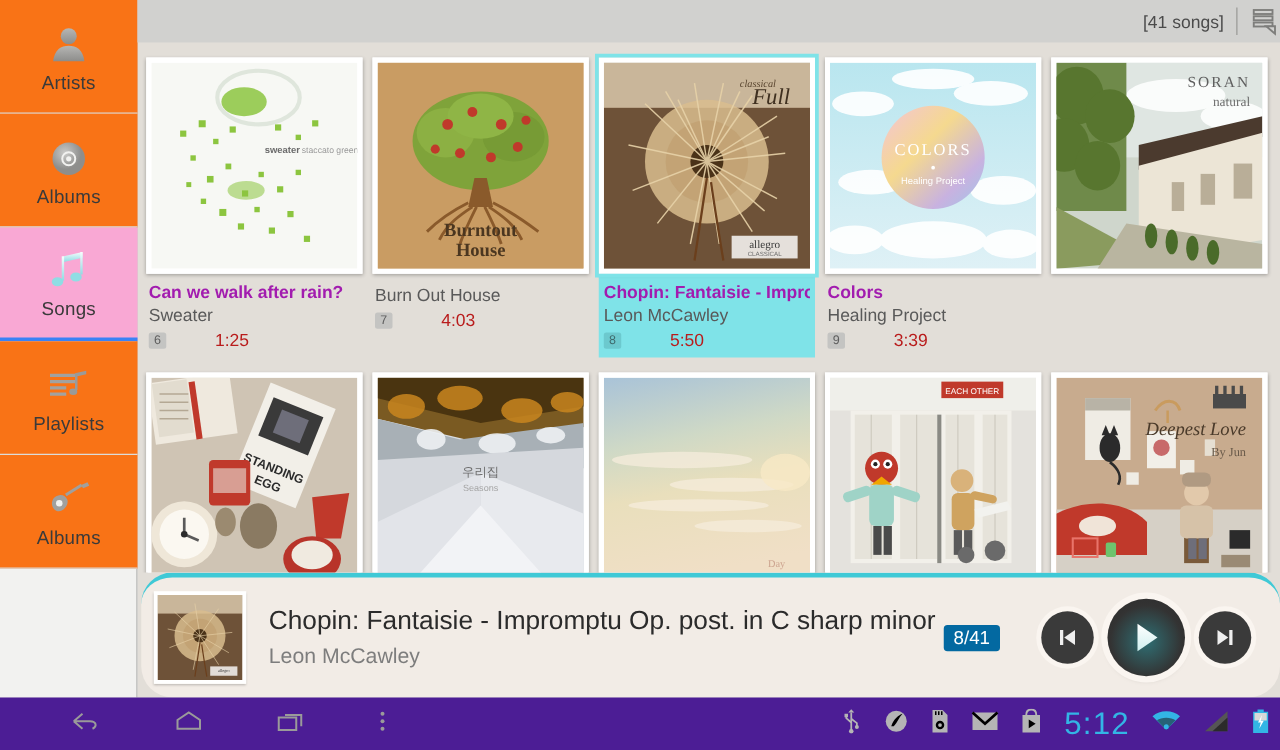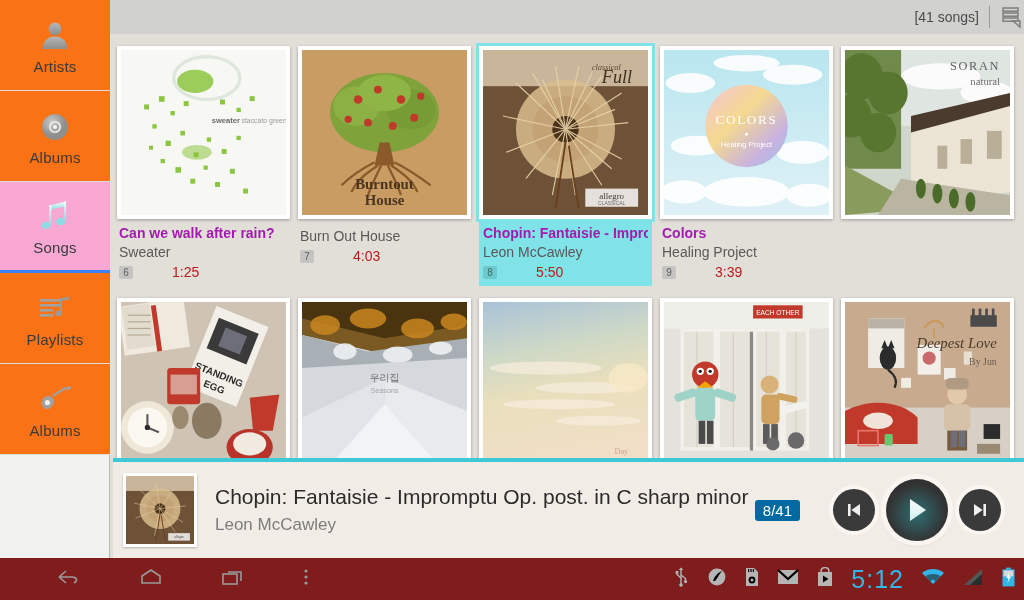--- a/index.html
+++ b/index.html
@@ -64,21 +64,21 @@
     background:#c4c4c2; color:#5d5d5d; font-size:10px;
     padding:1px 4px 1px 4px; border-radius:2px; min-width:14px; text-align:center;
   }
   .card.selected .t-num { background:#6cc9ce; color:#3f6b6d; }
   .t-dur { font-size:14px; color:#b91c1c;margin-left:32px; }
 
   
   #player {
     position:absolute; left:113px; top:458px; width:911px; height:100px;
     background:#f2ece6; border-top:4px solid #3fc9d6;
-    display:flex; align-items:center; padding:0 12px 0 10px;
+    display:flex; align-items:center; padding:0 12px 0 10px;border-radius:25px;
   }
   #player-art {
     width:74px; height:74px; border:3px solid #fff; box-shadow:0 1px 2px rgba(0,0,0,.25);
     overflow:hidden; position:relative; flex:0 0 auto;
   }
   #player-text { margin-left:18px; flex:1 1 auto; min-width:0; }
   #p-title { font-size:21px; color:#2b2b2b; white-space:nowrap; overflow:hidden; }
   #p-artist { font-size:17px; color:#7d7d7d; margin-top:6px; white-space:nowrap; overflow:hidden; }
   #p-counter {
     background:#0369a1; color:#fff; font-size:15px; border-radius:3px;
@@ -91,21 +91,21 @@
   }
   .ctrl-lg {
     width:62px; height:62px;
     background:radial-gradient(circle at 50% 55%, #2f6f74 0%, #333 62%, #2b2b2b 100%);
     box-shadow:0 0 0 5px #faf5f0, 0 2px 5px rgba(0,0,0,.35);
   }
 
   
   #navbar {
     position:absolute; left:0; top:558px; width:1024px; height:42px;
-    background:#7f1d1d; display:flex; align-items:center;
+    background:#4c1d95; display:flex; align-items:center;
   }
   #nav-left { display:flex; align-items:center; gap:56px; padding-left:56px; }
   #nav-right { margin-left:auto; display:flex; align-items:center; gap:17px; padding-right:8px; }
   #clock { color:#33b5e5; font-size:25px; letter-spacing:1px; }
 </style>
 </head>
 <body>
 
 <div id="app">
 

